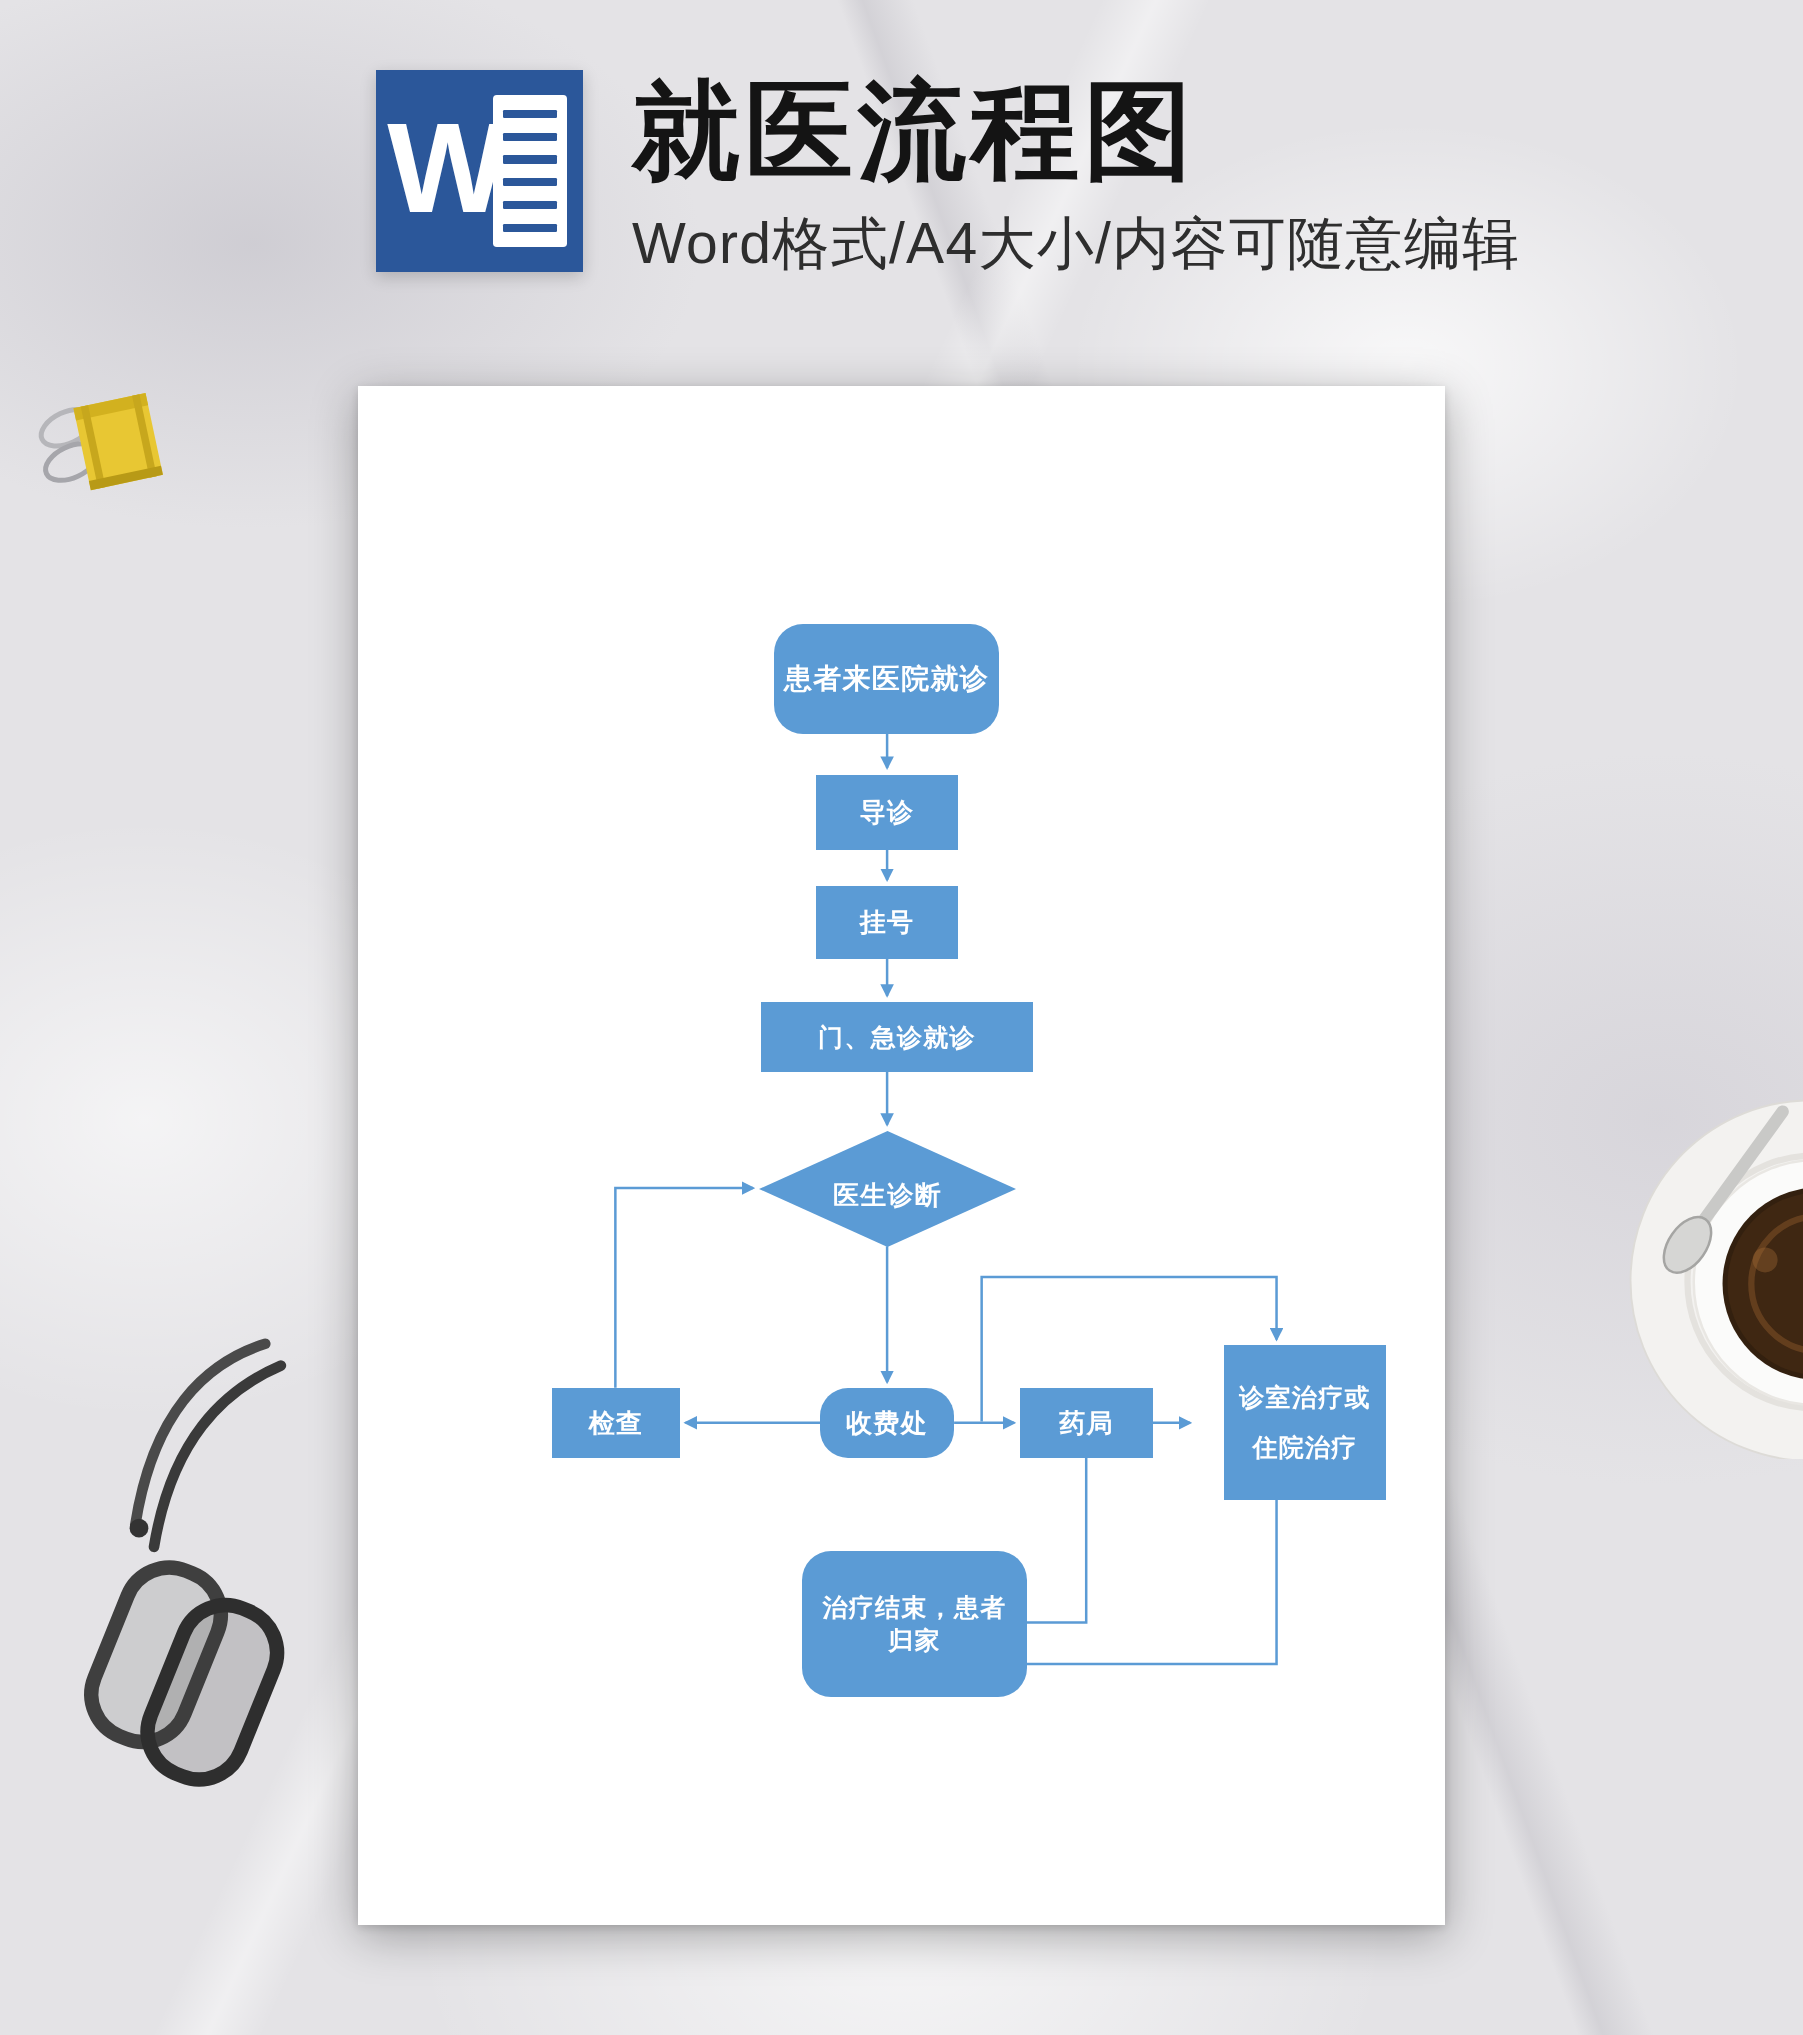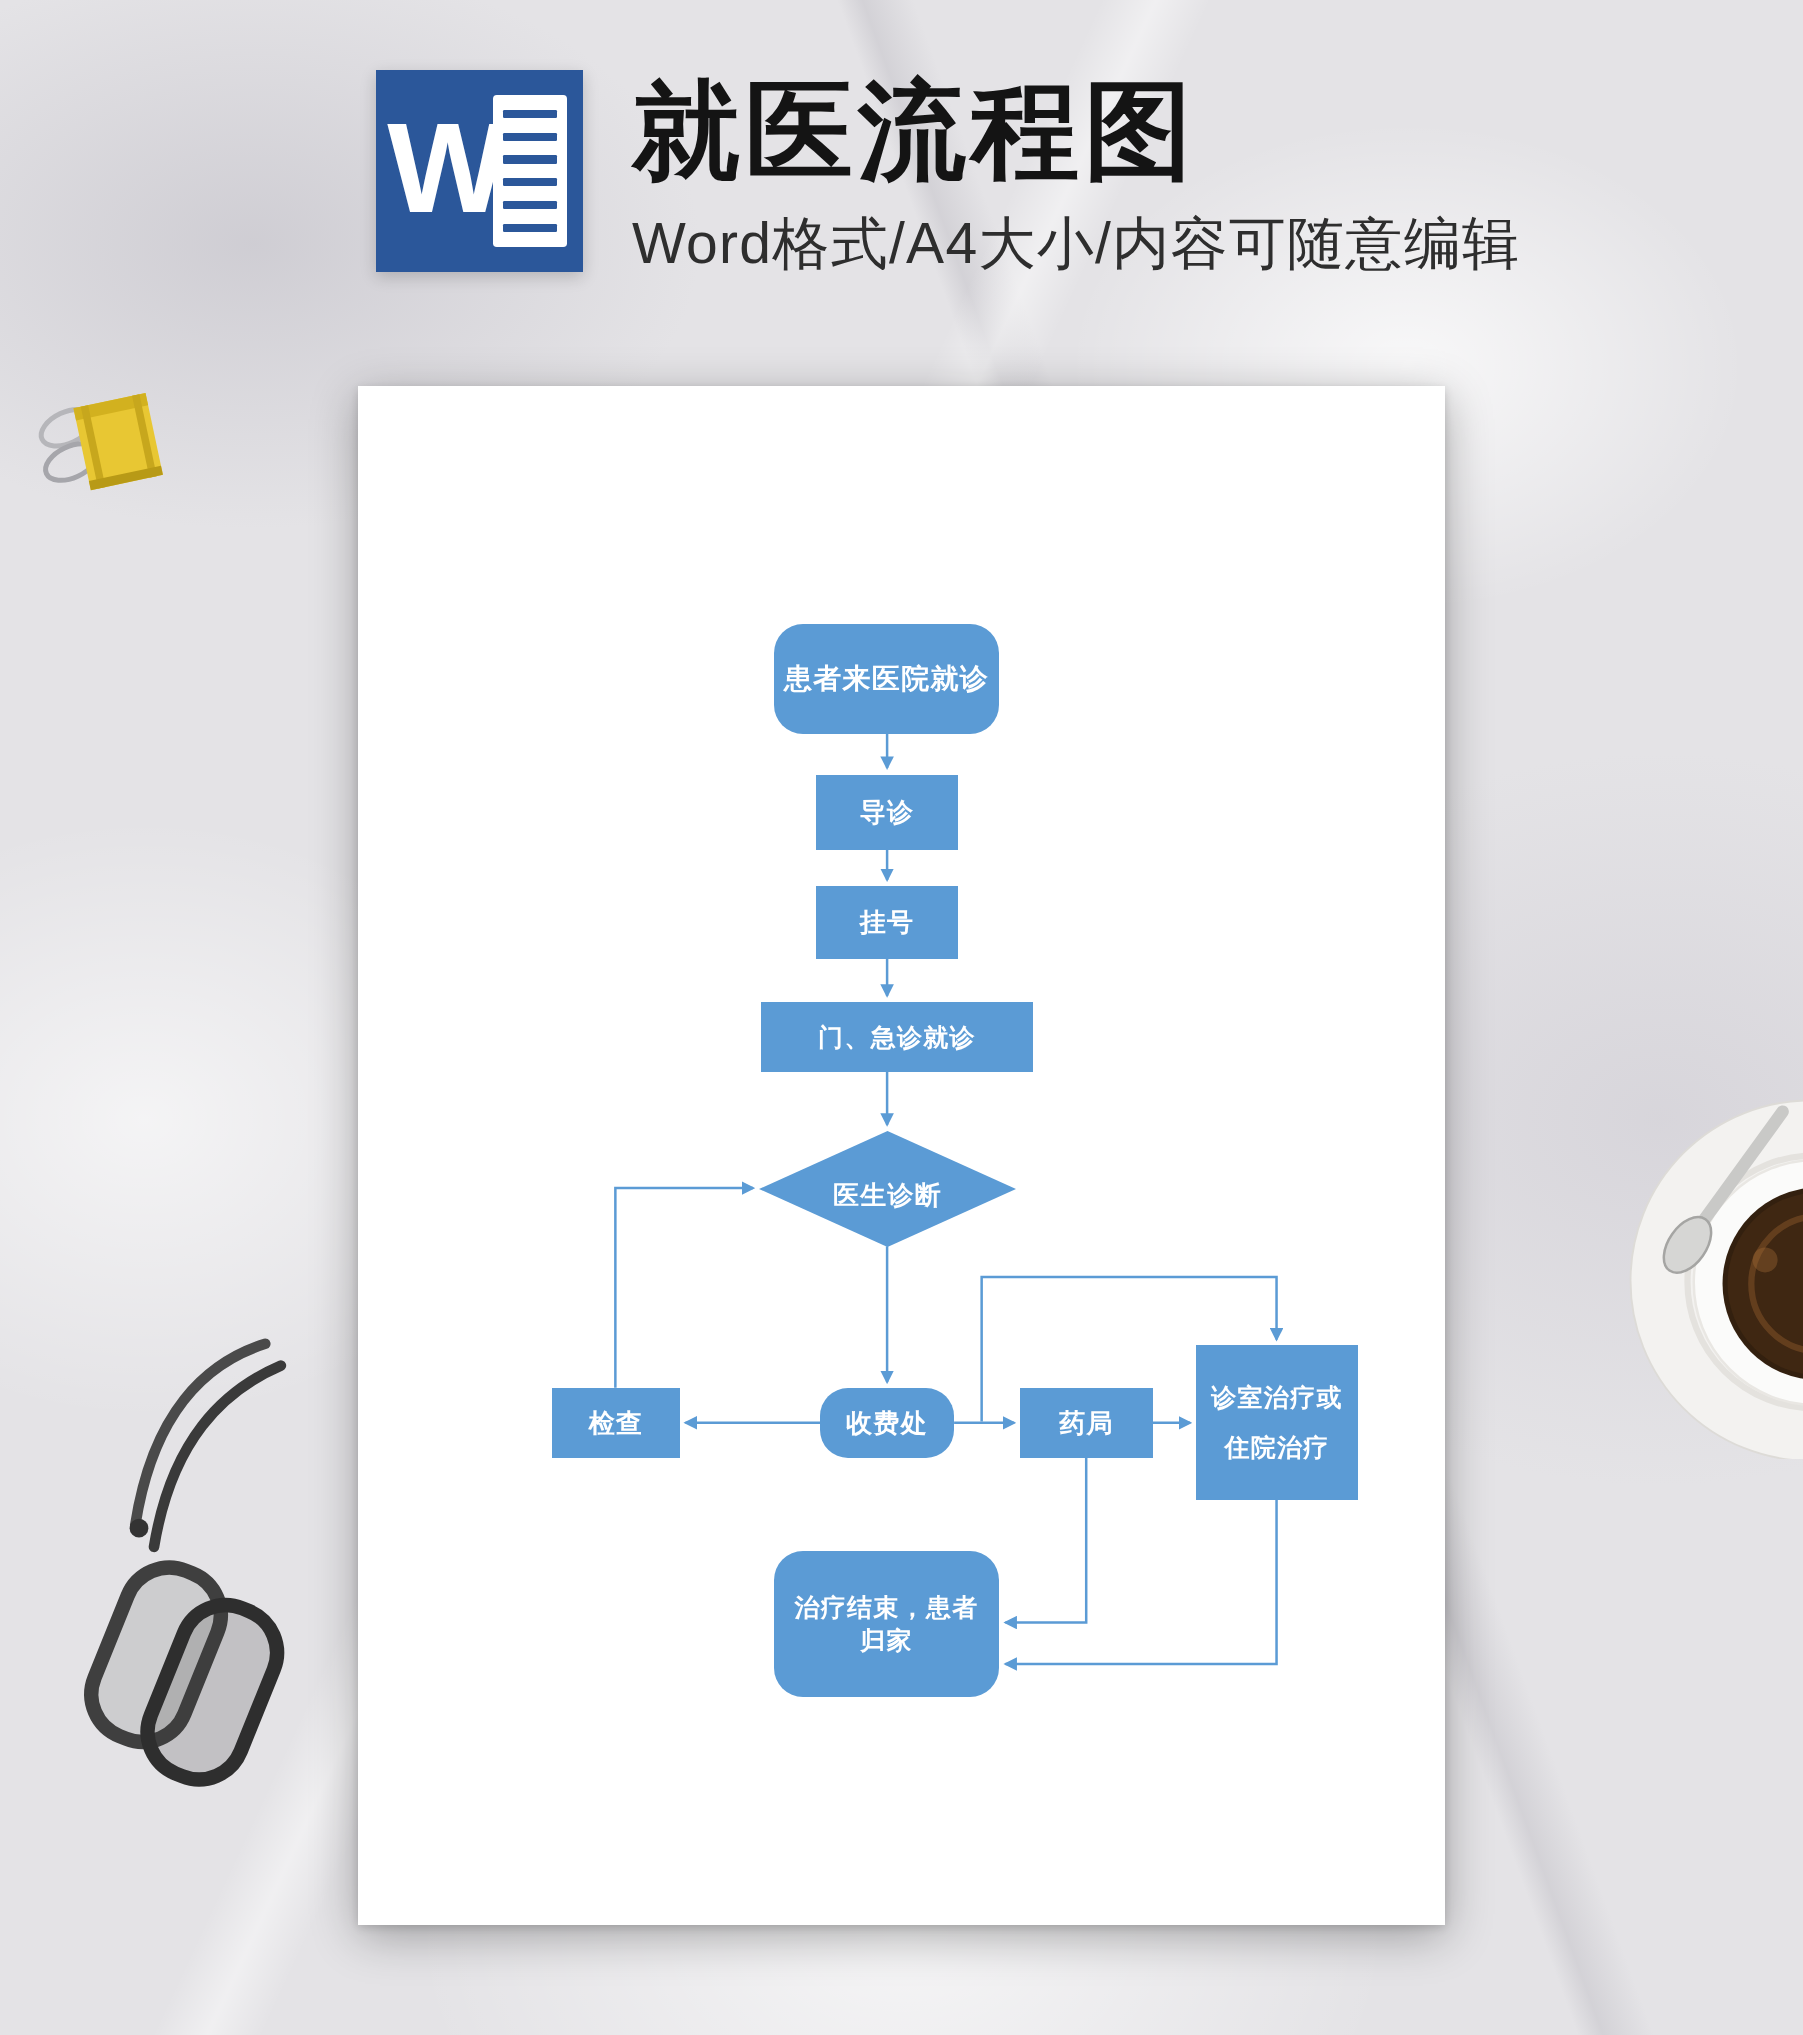--- a/index.html
+++ b/index.html
@@ -57,21 +57,21 @@
   .edges { position:absolute; left:0; top:0; width:1087px; height:1539px; }
   .edge { stroke:var(--accent,#5B9BD5); stroke-width:4; fill:none; }
   .ah { fill:var(--accent,#5B9BD5); }
 
   .node {
     position:absolute; background:var(--accent,#5B9BD5); color:#fff;
     display:flex; align-items:center; justify-content:center; text-align:center;
     font-weight:bold; font-size:26px; letter-spacing:1.3px;
   }
   .node.rounded { border-radius:29px; }
-  .node.col { flex-direction:column; }
+  .node.col { flex-direction:column;margin-left:28px; }
   .n-start     { left:416px;  top:238px;  width:225px; height:110px; font-size:28px; }
   .n-guide     { left:458px;  top:389px;  width:142px; height:75px; }
   .n-register  { left:458px;  top:500px;  width:142px; height:73px; }
   .n-outpatient{ left:403px;  top:616px;  width:272px; height:70px; font-size:25px; }
   .n-diagnose  { left:401px;  top:745px; width:257px; height:116px; background:transparent; }
   .diamond-bg {
     position:absolute; inset:0; background:var(--accent,#5B9BD5);
     clip-path:polygon(50% 0, 100% 50%, 50% 100%, 0 50%);
   }
   .n-diagnose .node-label { position:relative; z-index:1;margin-top:12px; }

